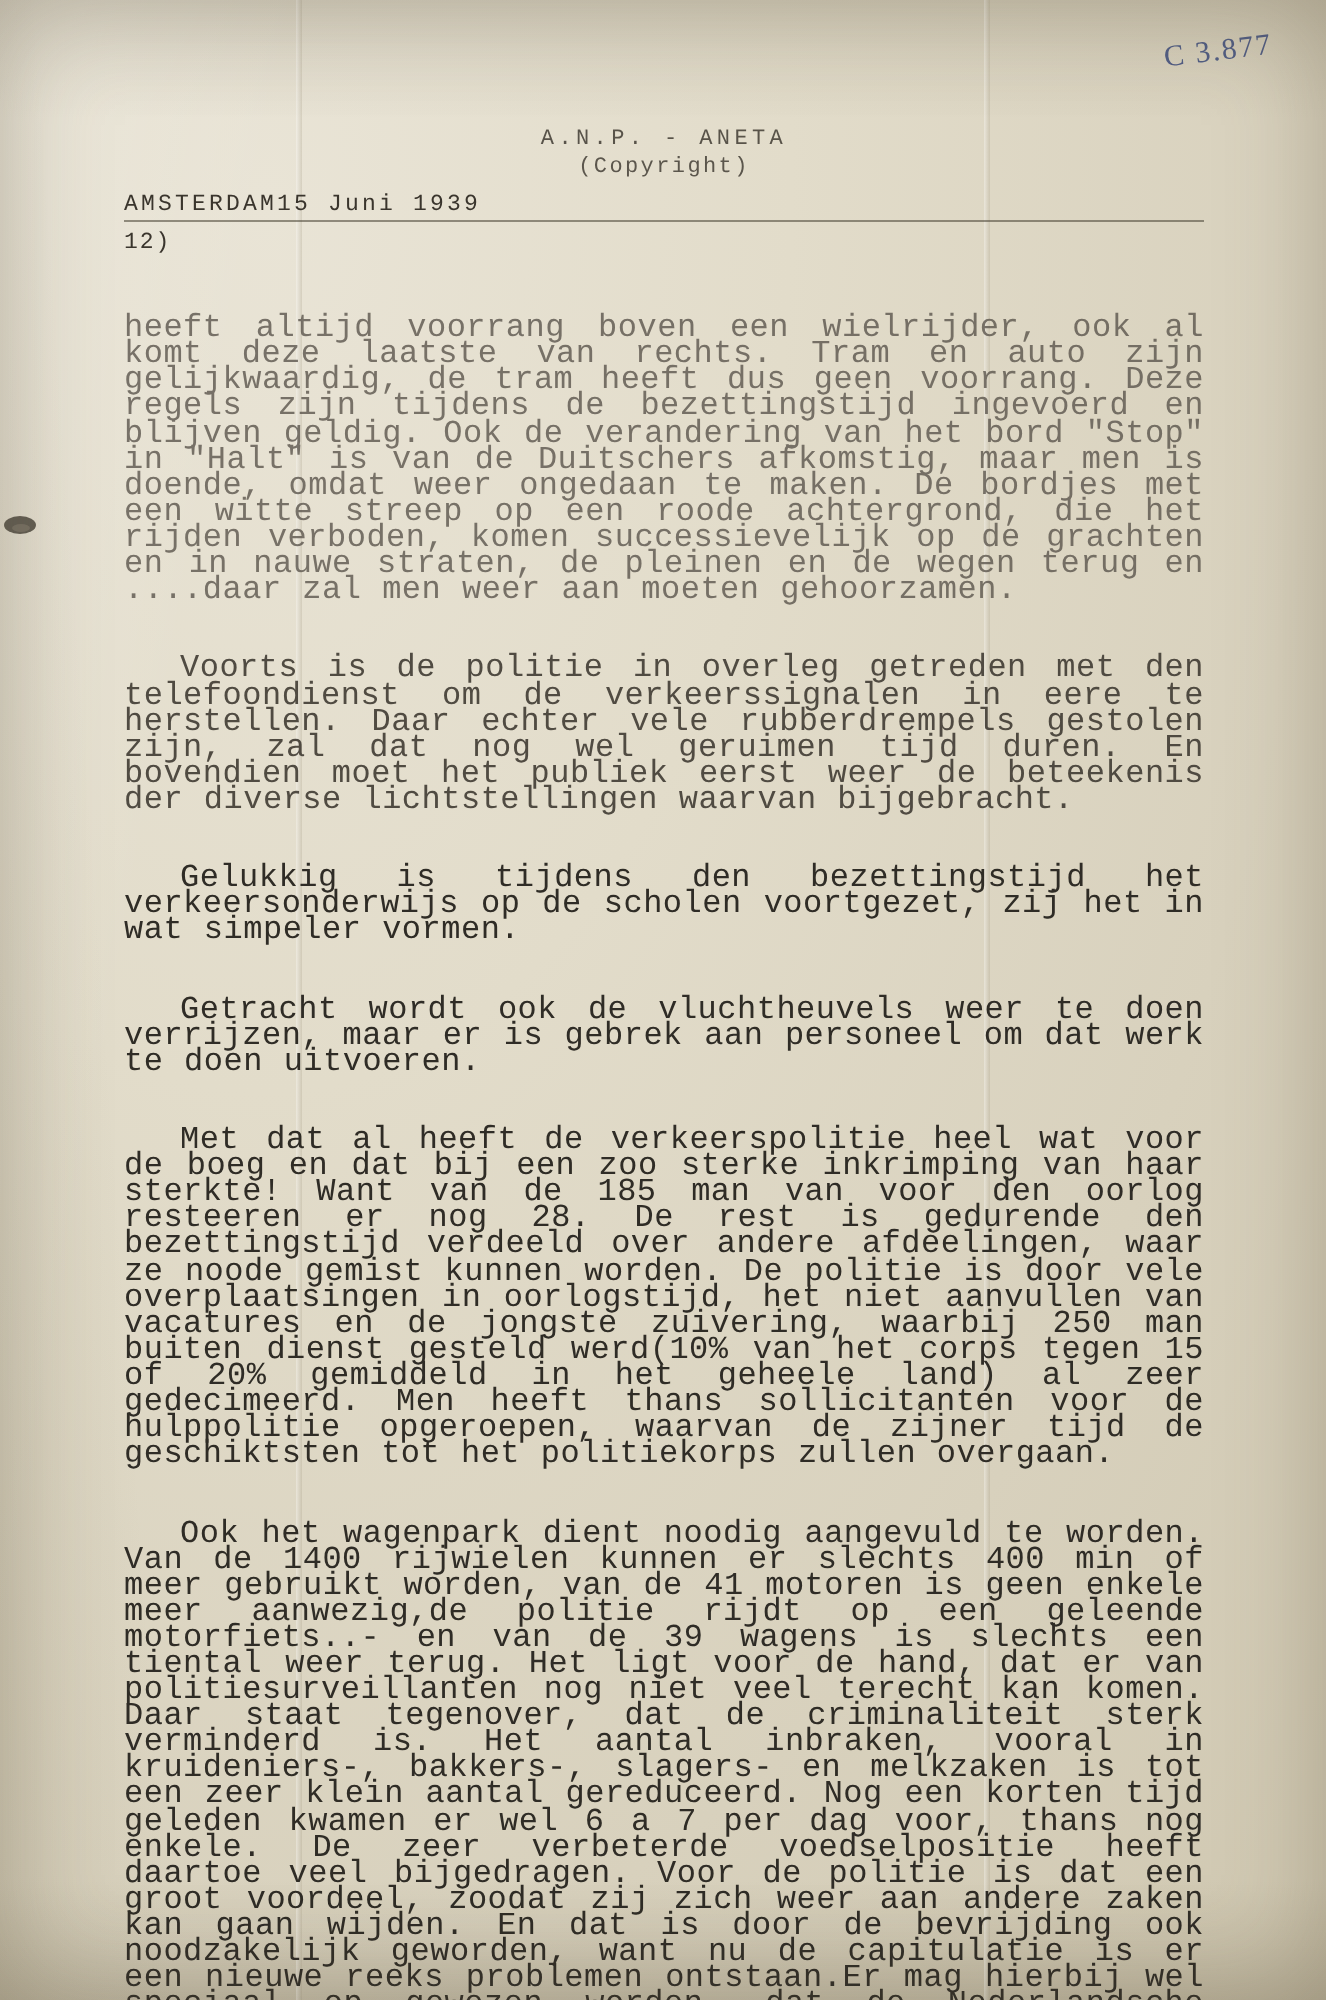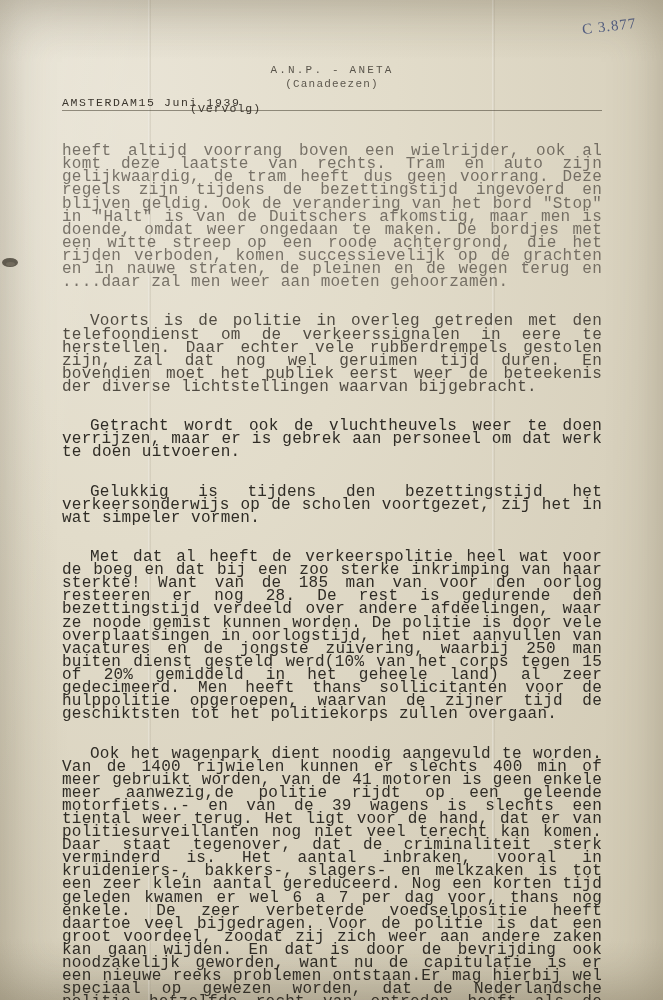--- a/index.html
+++ b/index.html
@@ -159,35 +159,35 @@
   <div class="grain"></div>
   <div class="fold f1"></div>
   <div class="fold f2"></div>
   <div class="punch p1"></div>
   <div class="punch p2"></div>
 
   <div class="archref">C 3.877</div>
 
   <div class="sheet">
     <div class="hdr-title">A.N.P. - ANETA</div>
-    <div class="hdr-sub">(Canadeezen)</div>
+    <div class="hdr-sub">(Copyright)</div>
 
     <div class="hdr-row">
       <span>AMSTERDAM</span>
       <span>15 Juni 1939</span>
     </div>
     <div class="hdr-rule"></div>
 
-    <div class="vervolg">(Vervolg)</div>
+    <div class="pagenum">12)</div>
 
     <div class="body">
       <div class="p faint">heeft altijd voorrang boven een wielrijder, ook al komt deze laatste van rechts. Tram en auto zijn gelijkwaardig, de tram heeft dus geen voorrang. Deze regels zijn tijdens de bezettingstijd ingevoerd en blijven geldig. Ook de verandering van het bord "Stop" in "Halt" is van de Duitschers afkomstig, maar men is doende, omdat weer ongedaan te maken. De bordjes met een witte streep op een roode achtergrond, die het rijden verboden, komen successievelijk op de grachten en in nauwe straten, de pleinen en de wegen terug en ....daar zal men weer aan moeten gehoorzamen.</div>
       <div class="p indent mid">Voorts is de politie in overleg getreden met den telefoondienst om de verkeerssignalen in eere te herstellen. Daar echter vele rubberdrempels gestolen zijn, zal dat nog wel geruimen tijd duren. En bovendien moet het publiek eerst weer de beteekenis der diverse lichtstellingen waarvan bijgebracht.</div>
+      <div class="p indent">Gelukkig is tijdens den bezettingstijd het verkeersonderwijs op de scholen voortgezet, zij het in wat simpeler vormen.</div>
       <div class="p indent">Getracht wordt ook de vluchtheuvels weer te doen verrijzen, maar er is gebrek aan personeel om dat werk te doen uitvoeren.</div>
-      <div class="p indent">Gelukkig is tijdens den bezettingstijd het verkeersonderwijs op de scholen voortgezet, zij het in wat simpeler vormen.</div>
       <div class="p indent">Met dat al heeft de verkeerspolitie heel wat voor de boeg en dat bij een zoo sterke inkrimping van haar sterkte! Want van de 185 man van voor den oorlog resteeren er nog 28. De rest is gedurende den bezettingstijd verdeeld over andere afdeelingen, waar ze noode gemist kunnen worden. De politie is door vele overplaatsingen in oorlogstijd, het niet aanvullen van vacatures en de jongste zuivering, waarbij 250 man buiten dienst gesteld werd(10% van het corps tegen 15 of 20% gemiddeld in het geheele land) al zeer gedecimeerd. Men heeft thans sollicitanten voor de hulppolitie opgeroepen, waarvan de zijner tijd de geschiktsten tot het politiekorps zullen overgaan.</div>
       <div class="p indent">Ook het wagenpark dient noodig aangevuld te worden. Van de 1400 rijwielen kunnen er slechts 400 min of meer gebruikt worden, van de 41 motoren is geen enkele meer aanwezig,de politie rijdt op een geleende motorfiets..- en van de 39 wagens is slechts een tiental weer terug. Het ligt voor de hand, dat er van politiesurveillanten nog niet veel terecht kan komen. Daar staat tegenover, dat de criminaliteit sterk verminderd is. Het aantal inbraken, vooral in kruideniers-, bakkers-, slagers- en melkzaken is tot een zeer klein aantal gereduceerd. Nog een korten tijd geleden kwamen er wel 6 a 7 per dag voor, thans nog enkele. De zeer verbeterde voedselpositie heeft daartoe veel bijgedragen. Voor de politie is dat een groot voordeel, zoodat zij zich weer aan andere zaken kan gaan wijden. En dat is door de bevrijding ook noodzakelijk geworden, want nu de capitulatie is er een nieuwe reeks problemen ontstaan.Er mag hierbij wel speciaal op gewezen worden, dat de Nederlandsche politie hetzelfde recht van optreden heeft als de Canadeezen, zoodat Amsterdamsche politieagenten geallieerde soldaten mag arresteeren(bij de Duitschers was dat nooit toegestaan)) Intusschen is de bereden politie er nog het best aan toe. Die heeft de helft van haar vroeger bezit aan rijpaarden(20 van de 40) al weer terug en ook de rest zal wel spoedig verkregen worden.</div>
     </div>
 
     <div class="sig">(3915/TW.)</div>
     <div class="time">16.00 uur.</div>
   </div>
 
   <div class="edge-shadow"></div>
 </div>

